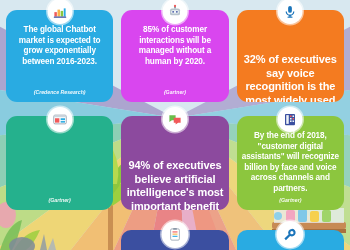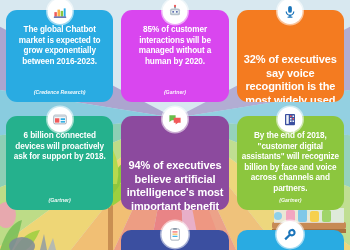--- a/index.html
+++ b/index.html
@@ -196,21 +196,20 @@
       <div class="badge">
         <svg viewBox="0 0 24 24">
           <rect x="2" y="5" width="20" height="14" rx="2" fill="#fff" stroke="#8c99a8" stroke-width="1.3"></rect>
           <rect x="2" y="5" width="20" height="3.5" rx="1.5" fill="#cbd5dd"></rect>
           <rect x="4" y="10" width="7" height="7" fill="#f15a5a"></rect>
           <rect x="13" y="10" width="7" height="3" fill="#29abe2"></rect>
           <rect x="13" y="14.5" width="7" height="2.5" fill="#29abe2"></rect>
         </svg>
       </div>
       <div class="card" style="background:#25b18d">
-        <p class="stat">6 billion connected devices will proactively ask for support by 2018.</p>
         <div class="source">(Gartner)</div>
       </div>
     </div>
 
     <div class="cell">
       <div class="badge">
         <svg viewBox="0 0 24 24">
           <path d="M3 5h10v8H7l-4 3V5z" fill="#6abf4b"></path>
           <path d="M10 9h11v8h-4l-4 3v-3h-3V9z" fill="#f15a5a"></path>
         </svg>

